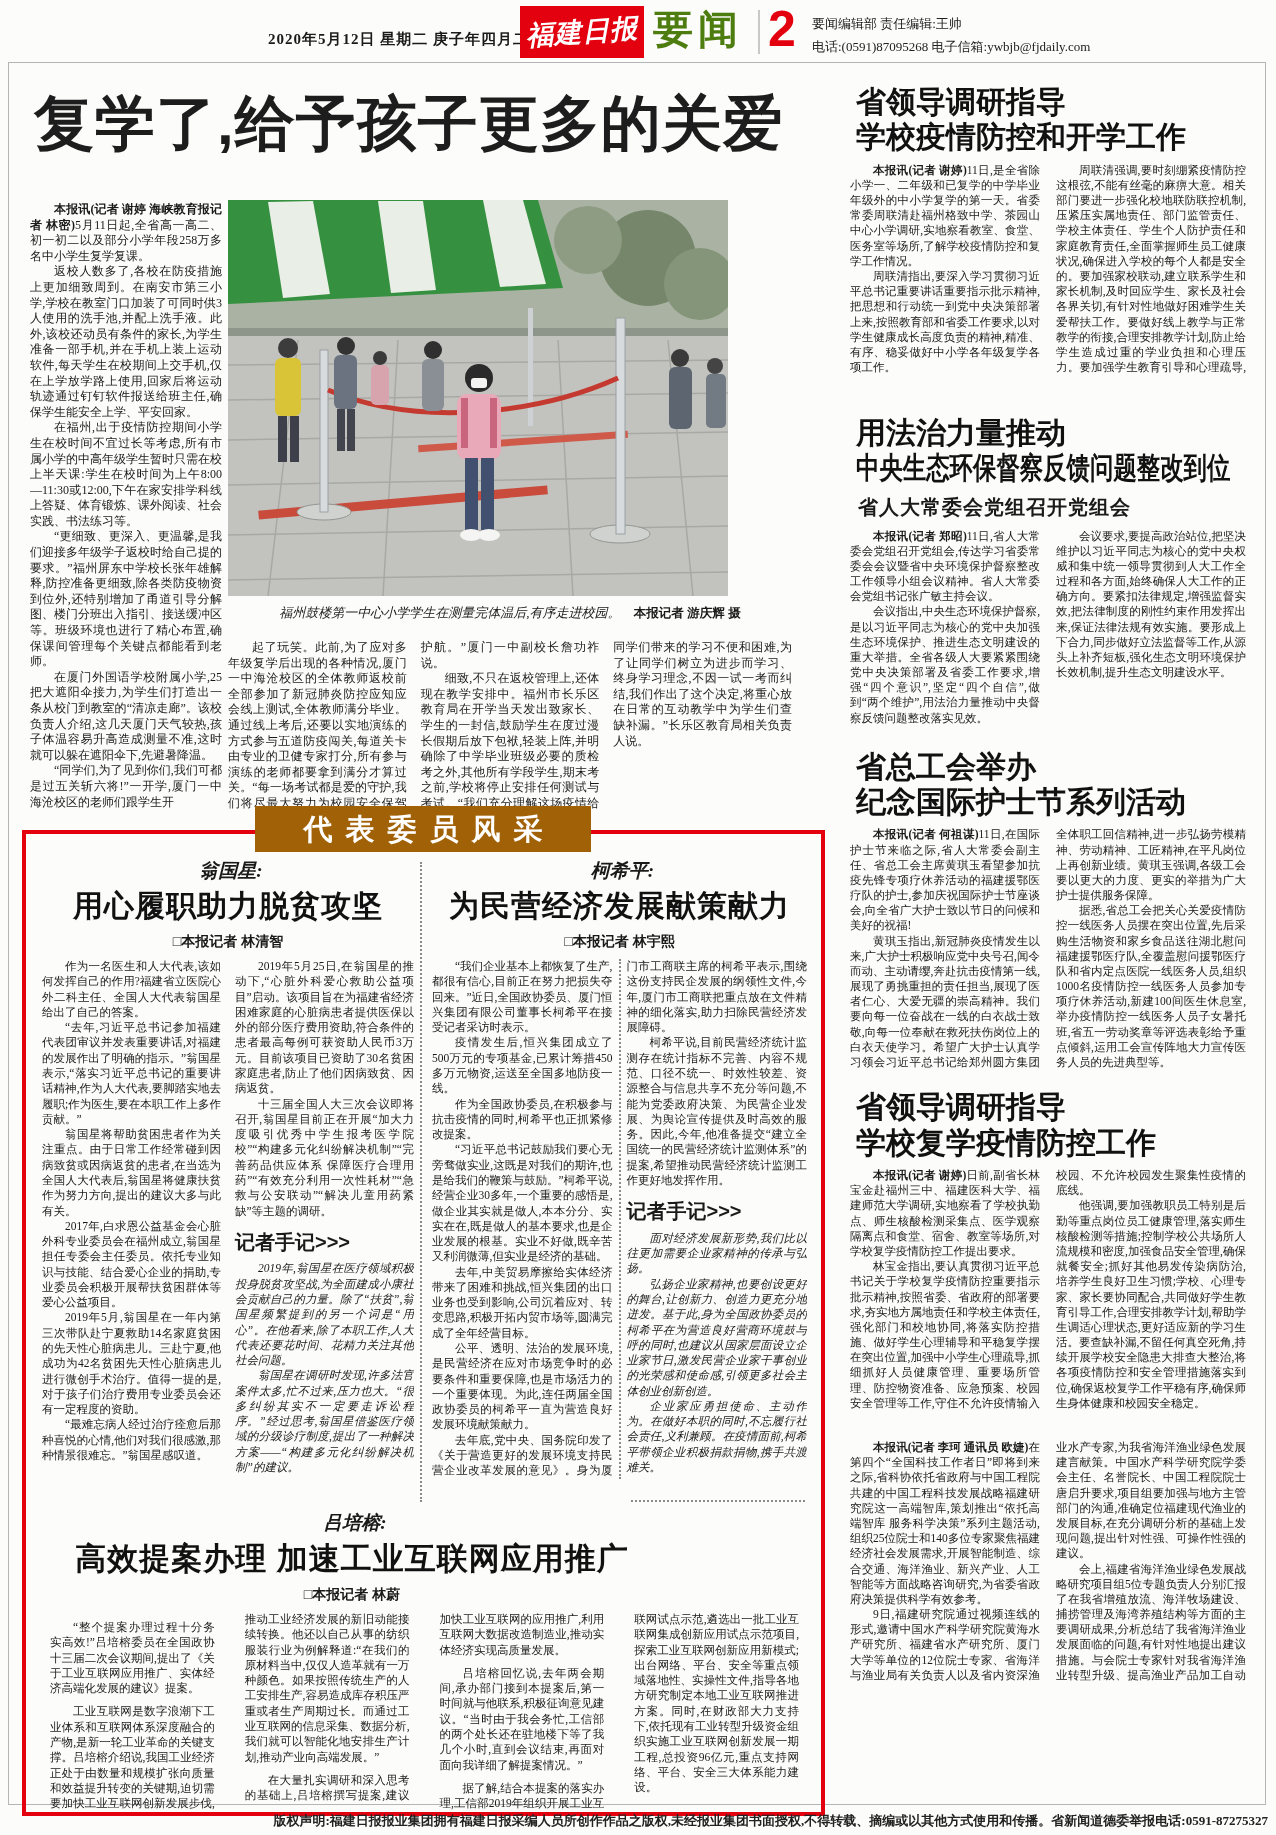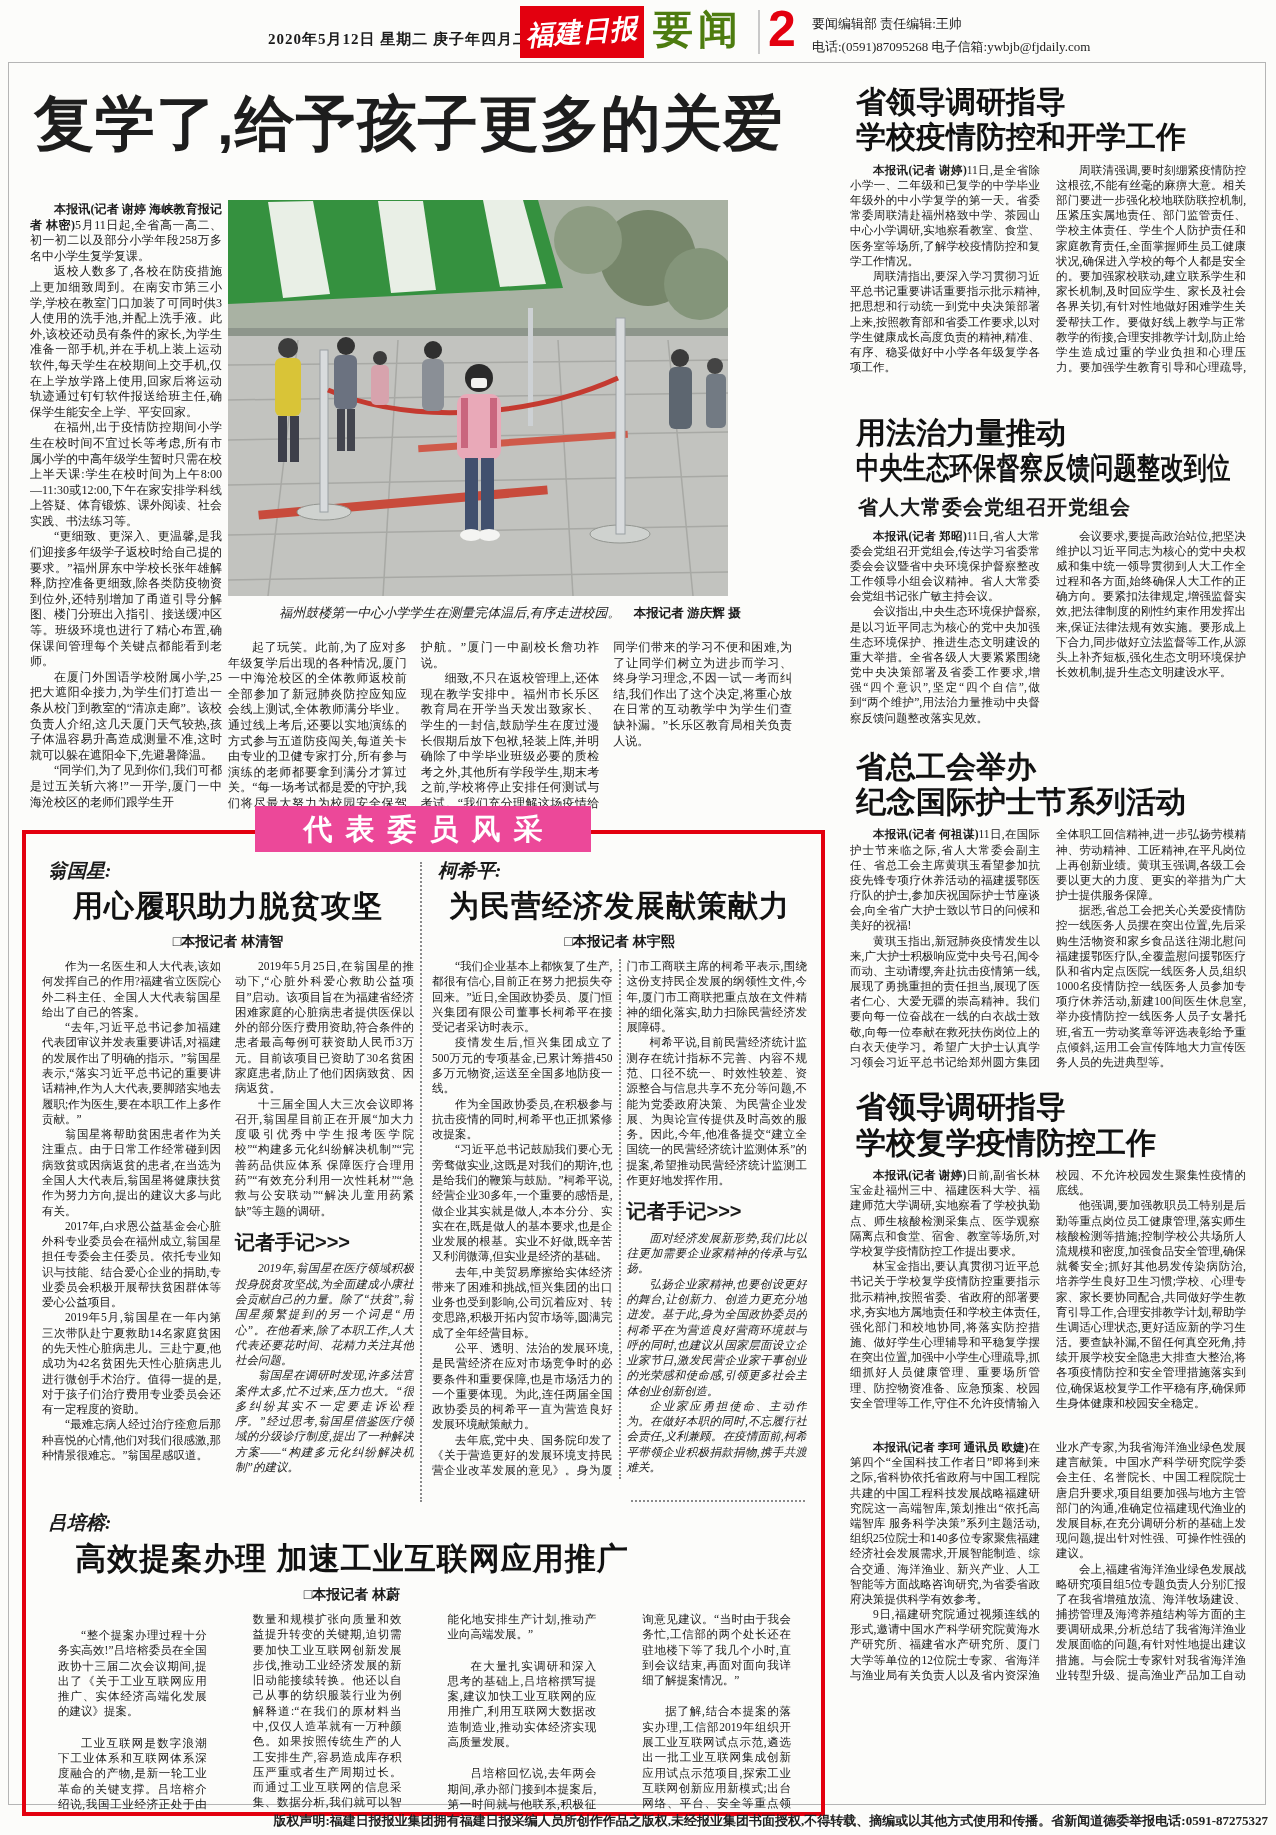--- a/index.html
+++ b/index.html
@@ -32,42 +32,42 @@
   .right-col{position:absolute;left:850px;top:84px;width:396px;}
   .r-art{margin:0 0 14px 0;}
   .rt{margin:0 0 8px 6px;font-size:30px;font-weight:900;line-height:1.18;color:#111;}
   .squeeze{display:inline-block;transform:scaleX(0.78);transform-origin:left center;white-space:nowrap;}
   .rs{margin:2px 0 8px 8px;font-size:20px;font-weight:700;letter-spacing:1px;}
   .rbody{column-count:2;column-gap:16px;column-fill:auto;overflow:hidden;font-size:11.5px;line-height:1.32;
          text-align:justify;}
   .rbody p{margin:0;text-indent:2em;}
   
   .delegates{position:absolute;left:22px;top:830px;width:795px;height:978px;border:4px solid #e3000f;}
-  .banner{position:absolute;left:229px;top:-28px;width:336px;height:46px;background:#ec4899;color:#fff;
+  .banner{position:absolute;left:229px;top:-28px;width:336px;height:46px;background:#a16207;color:#fff;
           font-size:29px;font-weight:800;letter-spacing:13px;line-height:46px;text-align:center;text-indent:13px;}
   .d-art{position:absolute;}
   .d-w{left:16px;top:24px;width:372px;height:650px;}
   .vdiv{position:absolute;left:394px;top:28px;height:640px;border-left:2px dotted #8a8a8a;}
   .d-k{left:406px;top:24px;width:375px;height:650px;}
   .dot-hr{position:absolute;left:605px;top:666px;width:174px;border-top:2px dotted #8a8a8a;}
   .d-l{left:16px;top:676px;width:765px;height:288px;}
-  .d-name{margin:0 0 2px 6px;font-size:19px;font-weight:600;font-style:italic;}
+  .d-name{margin:0 0 2px 6px;font-size:19px;font-weight:600;font-style:italic;text-align:center;}
   .d-title{margin:2px 0 6px 0;font-size:30px;font-weight:900;text-align:center;letter-spacing:1px;color:#111;}
   .d-byline{margin:0 0 8px 0;text-align:center;font-size:14px;font-weight:700;}
   .d-body{column-count:2;column-gap:14px;column-fill:auto;height:520px;overflow:hidden;
           font-size:11.5px;line-height:1.33;text-align:justify;}
   .d-body p{margin:0;text-indent:2em;}
   .rule .d-body{column-rule:2px dotted #8a8a8a;}
   .notes-h{margin:10px 0 6px 0;font-size:20px;font-weight:900;break-inside:avoid;}
   .note{font-style:italic;}
   .l-head{width:620px;}
   .d-title-l{font-size:31px;}
   .l-body{column-count:4;column-gap:14px;column-fill:auto;height:202px;overflow:hidden;
           font-size:11.5px;line-height:1.33;text-align:justify;}
-  .l-body p{margin:16px;text-indent:2em;}
+  .l-body p{margin:8px;text-indent:2em;}
   
   .footer{position:absolute;left:0;top:1812px;width:1268px;text-align:right;font-size:13px;font-weight:700;color:#222;}
   .f-copy{}
 </style>
 </head>
 <body>
 
 <div class="page">
 
   <header>

